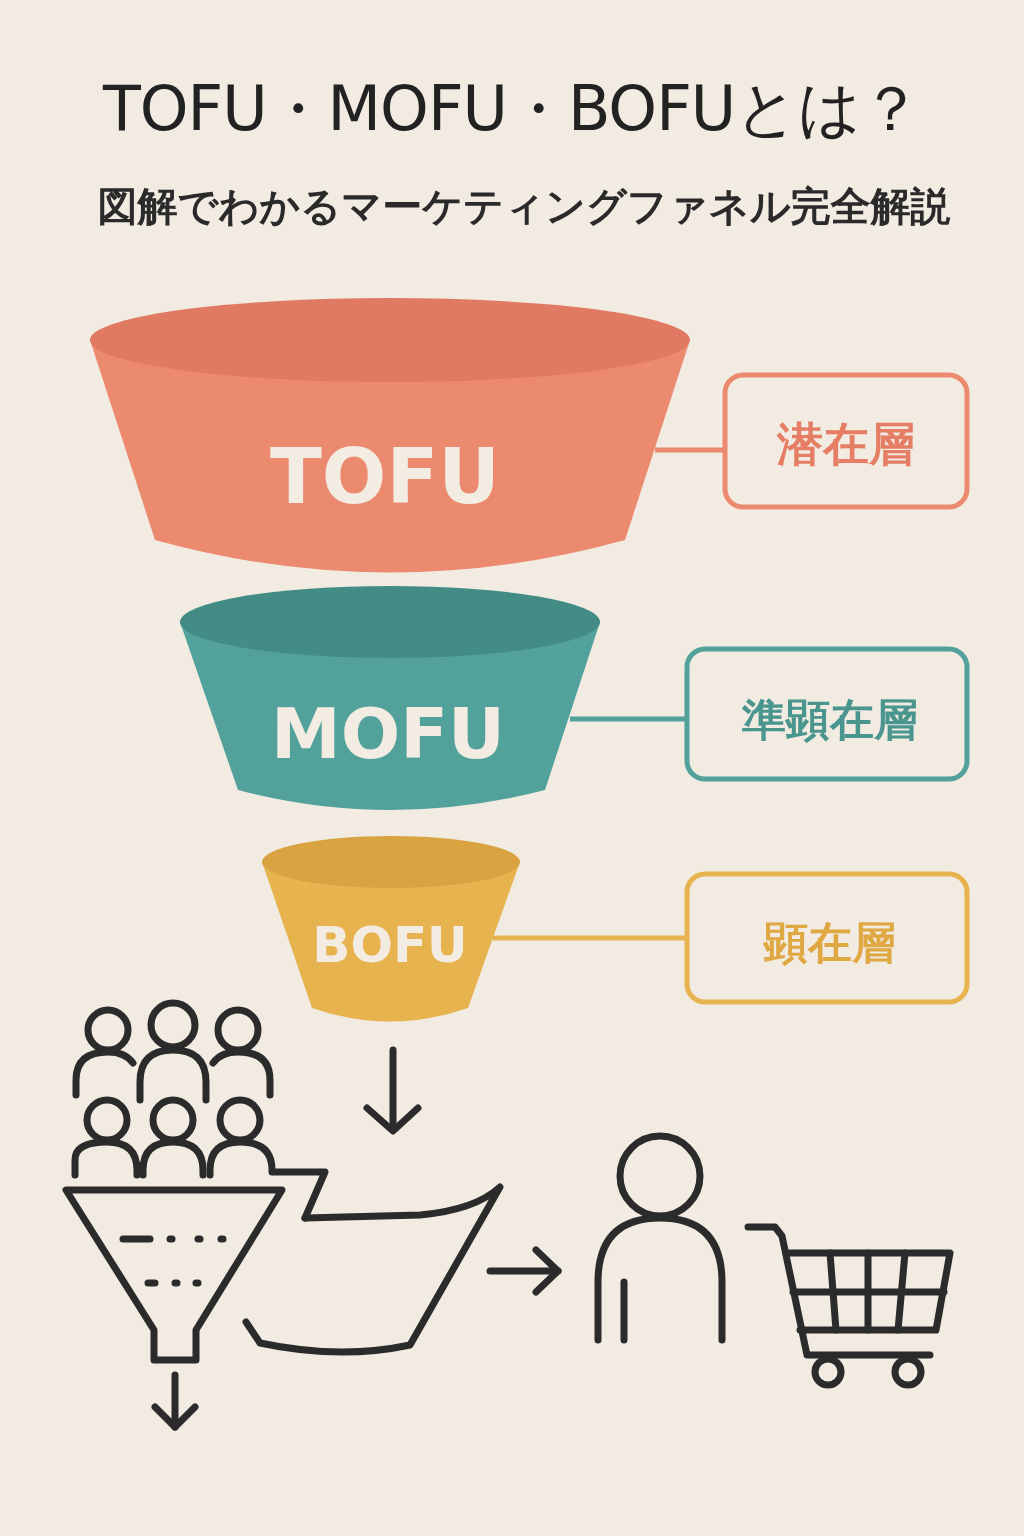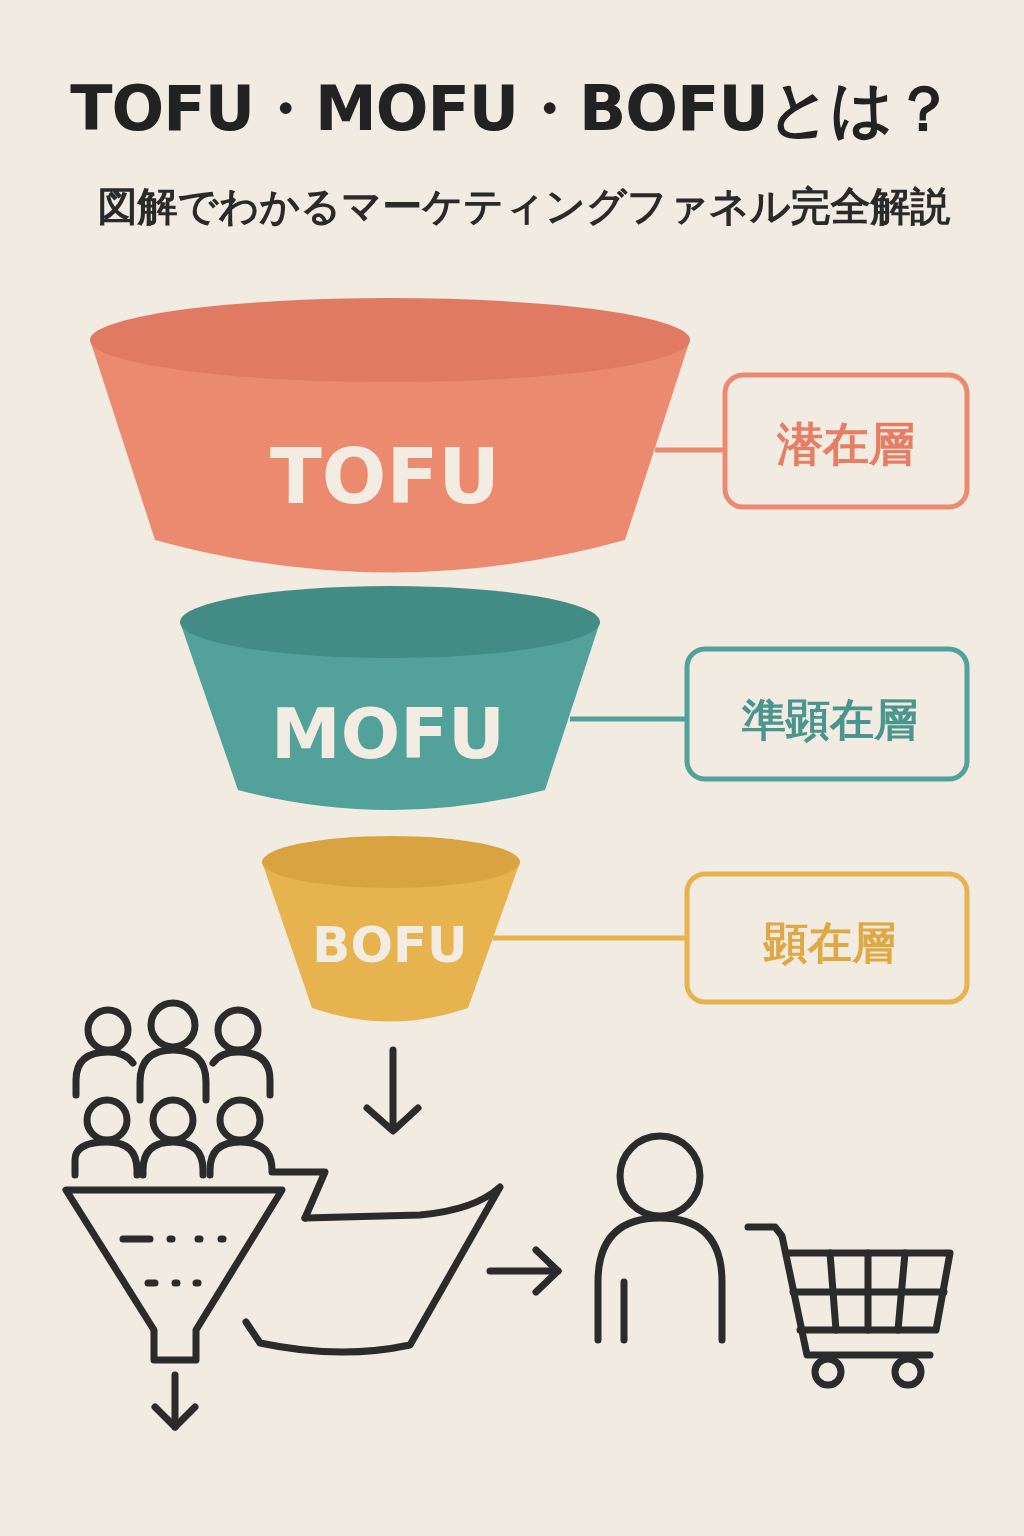--- a/index.html
+++ b/index.html
@@ -4,21 +4,21 @@
 <style>
   html, body { margin: 0; padding: 0; }
   body {
     width: 1024px; height: 1536px; overflow: hidden;
     background: #f1ebe2;
     font-family: "DejaVu Sans", sans-serif;
     position: relative;
   }
   .title {
     position: absolute; left: 0; top: 78px; width: 1024px;
-    text-align: center; font-size: 62px; font-weight: bold;
+    text-align: center; font-size: 62px; font-weight: normal;
     color: #222; letter-spacing: -1px; line-height: 1;
   }
   .subtitle {
     position: absolute; left: 0; top: 186px; width: 1024px;
     text-align: center; font-size: 40px; font-weight: bold;
     color: #2a2a2a; line-height: 1; padding-left: 12px;
   }
   svg.main { position: absolute; left: 0; top: 0; }
   .funnel-label {
     font-family: "DejaVu Sans", sans-serif; font-weight: bold; fill: #f3ece2;

